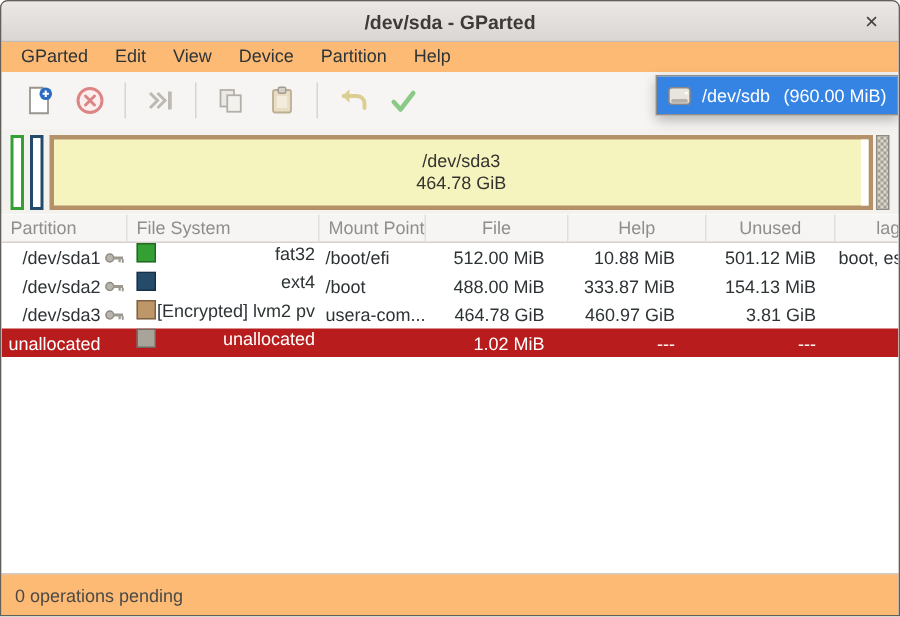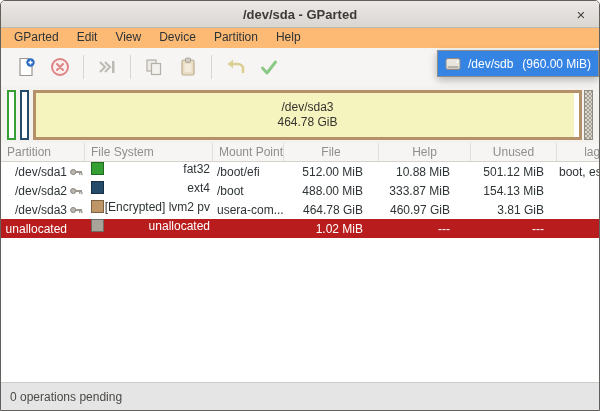--- a/index.html
+++ b/index.html
@@ -49,21 +49,21 @@
   .fs-name { flex:1; text-align:right; padding-right:3px; white-space:nowrap; }
   .cell-mount { padding-left:4px; }
   .num { text-align:right; }
   .col-size { padding-right:16px; }
   .col-used { padding-right:21px; }
   .col-unused { padding-right:13px; }
   .cell-flags { padding-left:2px; }
   .tfill { flex:1; background:#fff; }
 
   
-  .statusbar { height:28px; flex:0 0 28px; background:#e5e5e5; border-top:1px solid #cfccc8; display:flex; align-items:center; padding-left:9px; color:#4c4a46;text-align:center; }
+  .statusbar { height:28px; flex:0 0 28px; background:#fdba74; border-top:1px solid #cfccc8; display:flex; align-items:center; padding-left:9px; color:#4c4a46;text-align:center; }
 
   
   .dropdown { position:absolute; left:436px; top:49px; width:162px; background:#fff; border:1px solid #918e88; box-shadow:0 3px 8px rgba(0,0,0,.28); z-index:50; }
   .dd-row { height:25px; display:flex; align-items:center; padding:0 7px; cursor:pointer; }
   .dd-row.selected { background:#3584e4; color:#fff; }
   .dd-label { margin-left:7px; }
   .dd-size { margin-left:auto; }
 
   svg { display:block; }
 </style>

